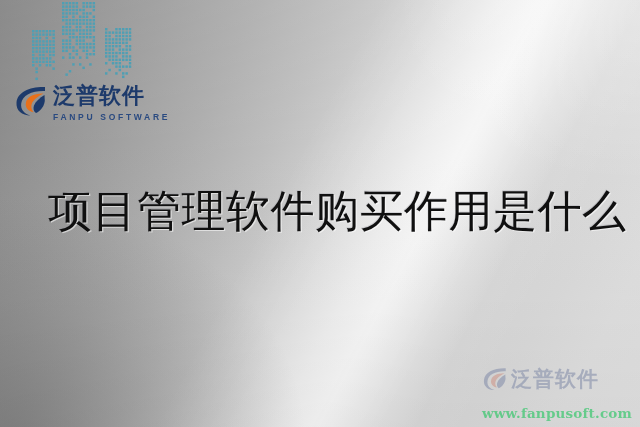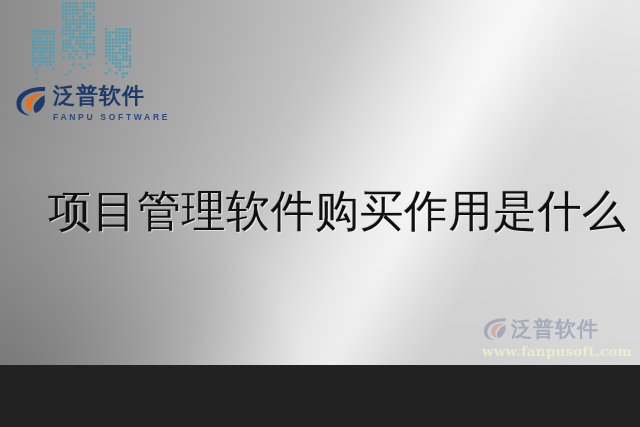--- a/index.html
+++ b/index.html
@@ -4,21 +4,21 @@
 <style>
   html, body {
     margin: 0;
     padding: 0;
     background: #222;
   }
 
   #stage {
     position: relative;
     width: 640px;
-    height: 365px;
+    height: 427px;
     overflow: hidden;
     font-family: "Liberation Sans", sans-serif;
   }
 
   
   .bg-base {
     position: absolute;
     inset: 0;
     background: linear-gradient(118deg,
         #7e7e7e 0%,
@@ -150,25 +150,25 @@
     color: #8a93ad;
     letter-spacing: 1px;
     margin-left: 3px;
     white-space: nowrap;
   }
   .wm-url {
     font-family: "DejaVu Serif", "Liberation Serif", serif;
     font-size: 13.5px;
     font-weight: 700;
     line-height: 16px;
-    color: #fef9c3;
+    color: #22c55e;
     letter-spacing: 0.2px;
     text-align: right;
     white-space: nowrap;
-    margin-top: 1px;
+    margin-top: 13px;
   }
 </style>
 </head>
 <body>
 
 <div id="stage">
 
   <div class="bg-base"></div>
   <div class="bg-sheen"></div>
   <div class="bg-vert"></div>

